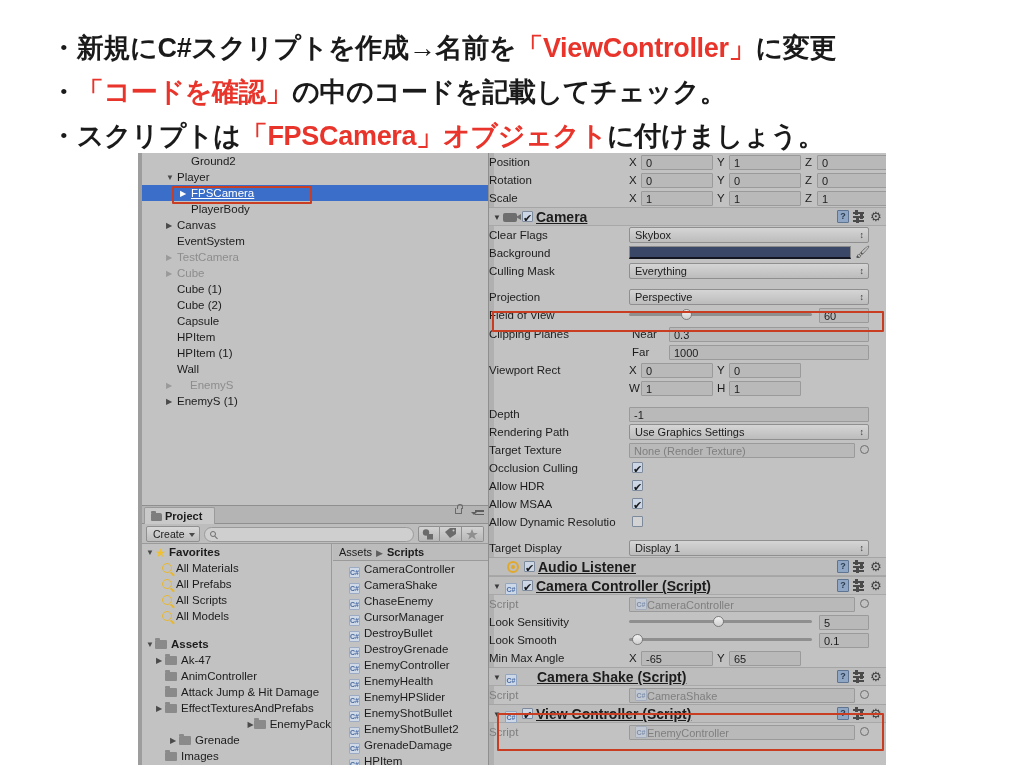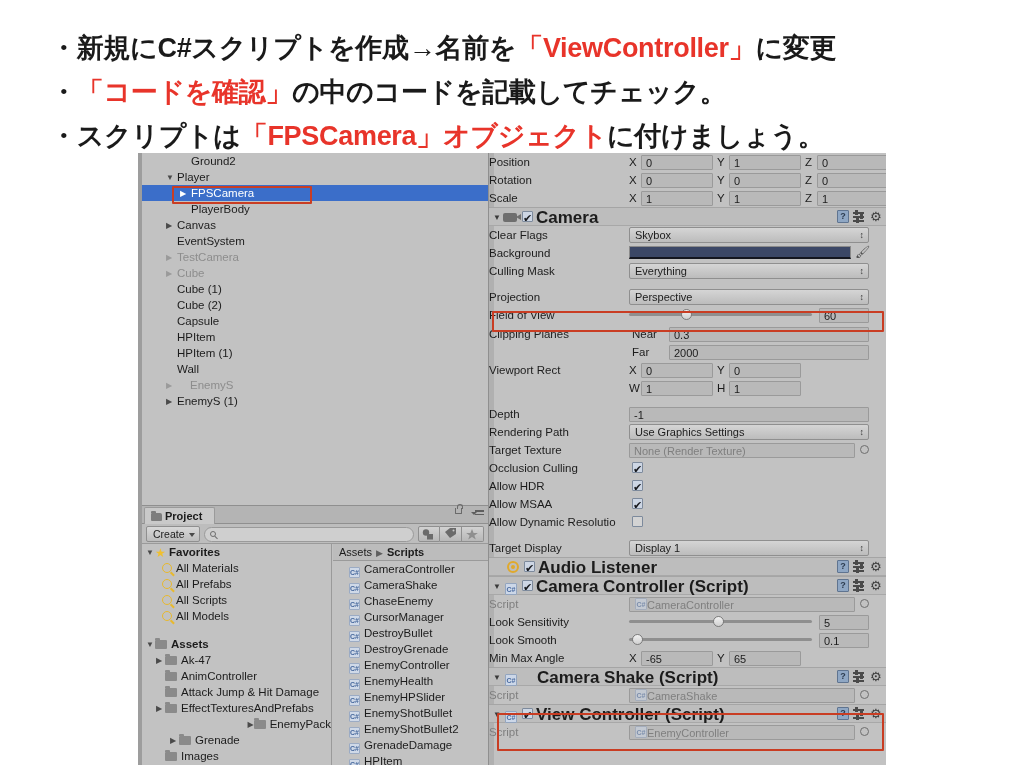--- a/index.html
+++ b/index.html
@@ -50,21 +50,21 @@
     width: 346px; height: 352px;
     background: #c2c2c2;
   }
   .hrow {
     position: relative;
     height: 16px; line-height: 16px;
     white-space: nowrap;
     font-size: 11.5px;
     padding-left: 4px;
   }
-  .hrow.selected { background: #3b6ec9; color: #ffffff; width: 346px; }
+  .hrow.selected { background: #3b6ec9; color: #ffffff; width: 346px; text-decoration: underline; }
   .hrow.dim { color: #8d8d8d; }
   .tri {
     display: inline-block;
     width: 9px;
     font-size: 8px;
     color: #4a4a4a;
     vertical-align: 1px;
   }
   .hrow.selected .tri { color: #ffffff; }
   .hrow.dim .tri { color: #9a9a9a; }
@@ -316,21 +316,21 @@
   .comp-header {
     position: relative;
     height: 19px;
     line-height: 19px;
     background: #bdbdbd;
     border-top: 1px solid #a5a5a5;
     border-bottom: 1px solid #a8a8a8;
     padding-left: 4px;
     white-space: nowrap;
   }
-  .comp-title { font-size: 17px; font-weight: bold; vertical-align: top; }
+  .comp-title { font-size: 14px; font-weight: bold; vertical-align: top; text-decoration: underline; }
   .foldout {
     display:inline-block; width:10px;
     font-size:8px; color:#3a3a3a; vertical-align: top;
   }
   .chk {
     display: inline-block;
     width: 11px; height: 11px;
     background: #cdd6e4;
     border: 1px solid #7d8a9c;
     border-radius: 1px;
@@ -605,21 +605,21 @@
       <span class="slider-knob" id="fov-knob" style="left: 191.6px;"></span>
       <span class="field" style="left:330px;width:50px">60</span>
     </div>
     <div class="irow">
       <span class="ilabel">Clipping Planes</span>
       <span class="axis" style="left:143px">Near</span>
       <span class="field" style="left:180px;width:200px">0.3</span>
     </div>
     <div class="irow">
       <span class="axis" style="left:143px">Far</span>
-      <span class="field" style="left:180px;width:200px">2000</span>
+      <span class="field" style="left:180px;width:200px">1000</span>
     </div>
     <div class="irow">
       <span class="ilabel">Viewport Rect</span>
       <span class="axis" style="left:140px">X</span>
       <span class="field" style="left:152px;width:72px">0</span>
       <span class="axis" style="left:228px">Y</span>
       <span class="field" style="left:240px;width:72px">0</span>
     </div>
     <div class="irow">
       <span class="axis" style="left:140px">W</span>

